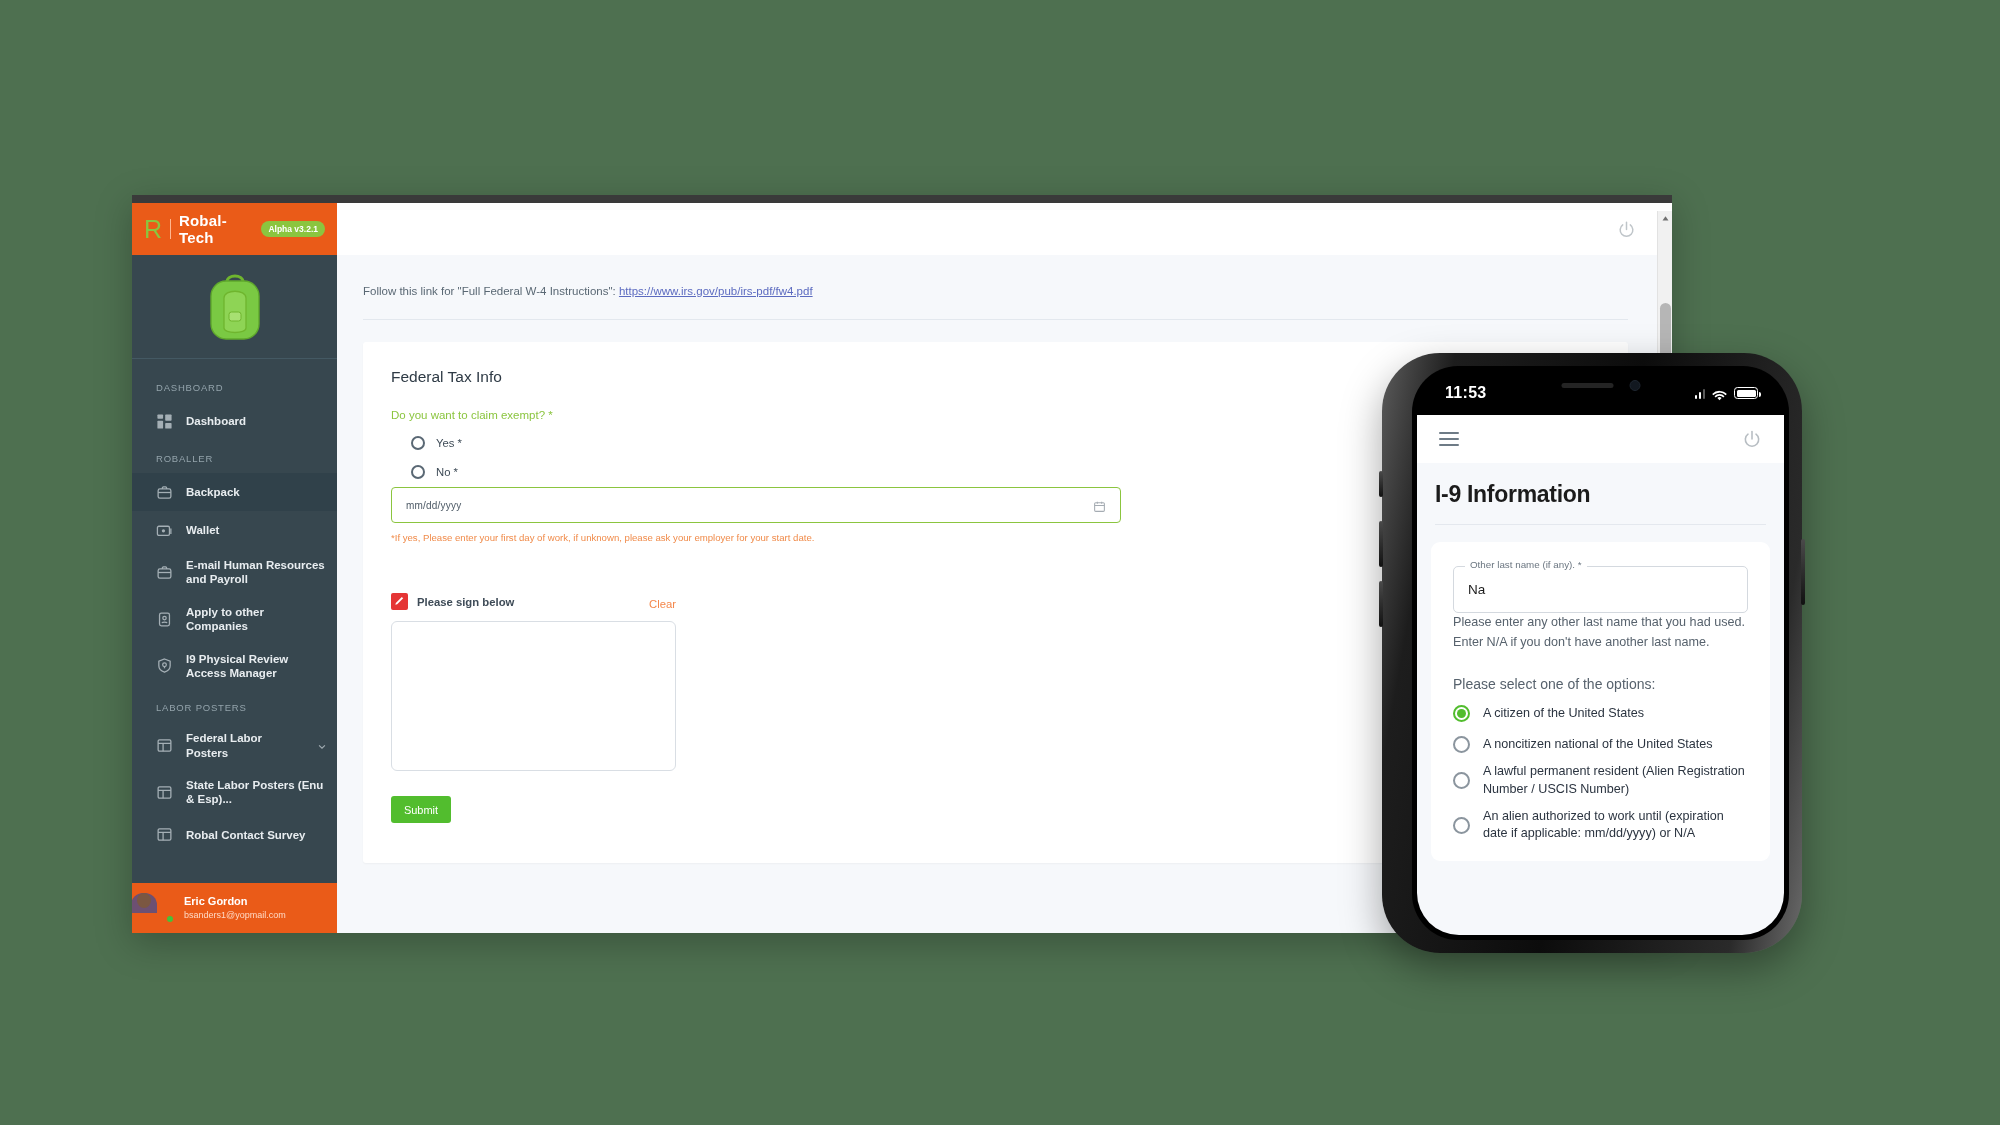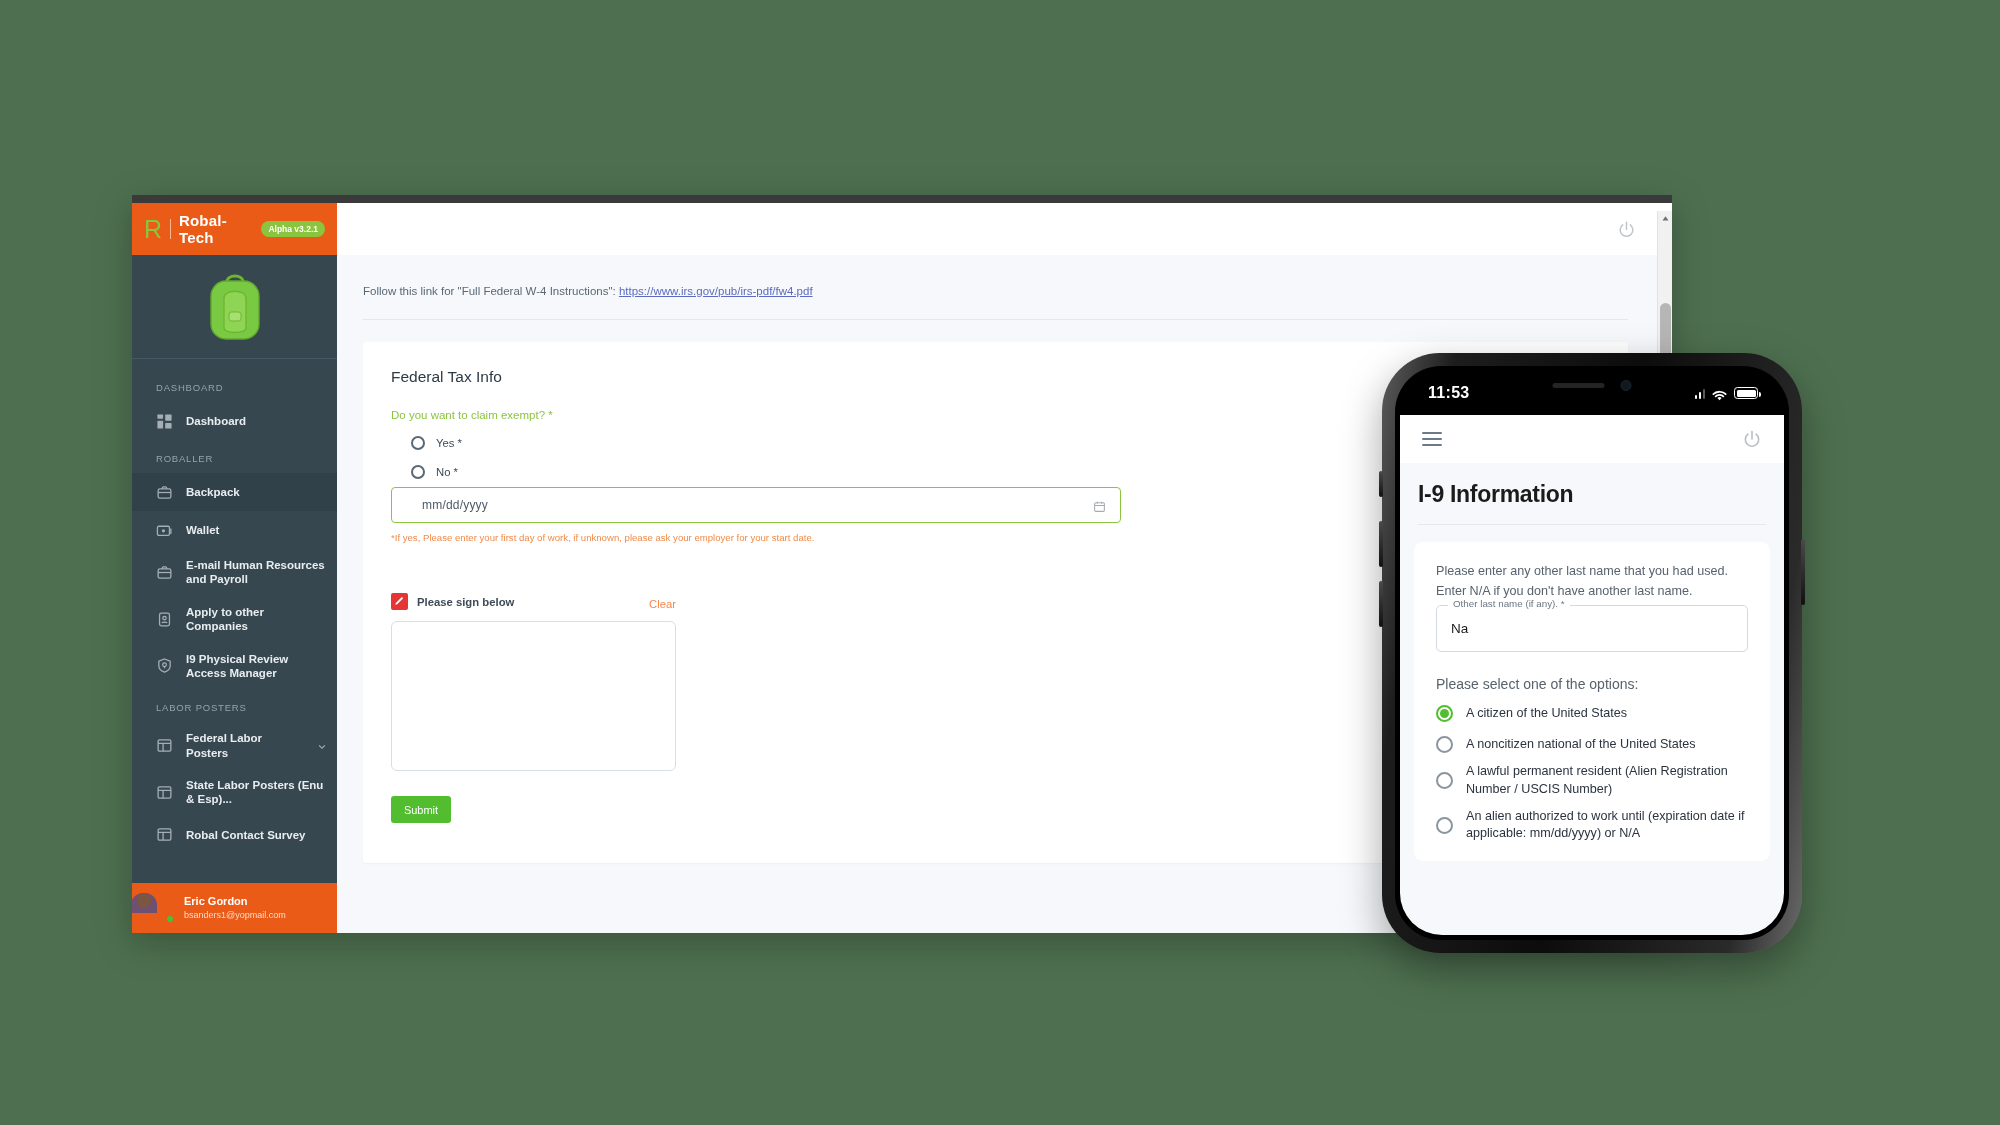--- a/index.html
+++ b/index.html
@@ -134,21 +134,21 @@
   }
   .radio-lbl { font-size: 11.3px; color: #3e4b57; }
 
   #date-label { font-size: 11.3px; color: #6e7b86; margin-top: 27px; }
   #date-input {
     margin-top: 8px; width: 730px; height: 36px;
     border: 1.6px solid #8bc53f; border-radius: 4px;
     display: flex; align-items: center; padding: 0 14px;
     justify-content: space-between; background: #fff;
   }
-  #date-placeholder { font-size: 12px; color: #4d5a66; letter-spacing: .2px; margin-left: 16px; }
+  #date-placeholder { font-size: 10px; color: #4d5a66; letter-spacing: .2px; }
   .cal-ico { width: 13px; height: 13px; opacity: .6; }
   .cal-ico svg { width: 100%; height: 100%; }
   #date-hint { font-size: 9.6px; color: #f08b4a; margin-top: 9px; }
 
   #sign-head {
     display: flex; align-items: flex-end; margin-top: 50px; width: 285px;
     justify-content: space-between;
   }
   #sign-left { display: flex; align-items: center; gap: 9px; }
   .sign-ico { width: 17px; height: 17px; background: #e53535; border-radius: 2px;
@@ -188,21 +188,21 @@
   }
   #phone-frame {
     position: absolute; inset: 0;
     border-radius: 58px;
     background: linear-gradient(100deg,#5c5c5c 0%, #1d1d1d 14%, #0c0c0c 50%, #2a2a2a 86%, #6b6b6b 100%);
     padding: 13px;
     box-shadow: 0 16px 40px rgba(0,0,0,.35);
   }
   #phone-inner {
     position: absolute; inset: 13px;
-    border-radius: 46px; background: #000; 
+    border-radius: 46px; background: #000;  margin-left: 17px;
   }
   #phone-screen {
     position: absolute; inset: 5px;
     border-radius: 42px; background: #000; overflow: hidden;
   }
   .side-btn { position: absolute; background: linear-gradient(180deg,#4a4a4a,#111); border-radius: 2px; }
   #btn-mute { left: -3px; top: 118px; width: 4px; height: 26px; }
   #btn-volup { left: -3px; top: 168px; width: 4px; height: 46px; }
   #btn-voldn { left: -3px; top: 228px; width: 4px; height: 46px; }
   #btn-power { right: -3px; top: 186px; width: 4px; height: 66px; }
@@ -538,26 +538,26 @@
               <path d="M7.2 6.2a8 8 0 1 0 9.6 0"></path>
             </svg>
         </span>
       </div>
 
       <div id="phone-body">
         <h1 id="ph-title">I-9 Information</h1>
         <div id="ph-rule"></div>
 
         <div id="ph-card">
-          <div id="ph-q1">Please enter any other last name that you had used. Enter N/A if you don't have another last name.</div>
-
           <div id="ph-field">
             <span id="ph-field-label">Other last name (if any). *</span>
             <span id="ph-field-value">Na</span>
           </div>
+
+          <div id="ph-q1">Please enter any other last name that you had used. Enter N/A if you don't have another last name.</div>
 
           <div id="ph-q2">Please select one of the options:</div>
 
           <div class="ph-radio-row">
             <span class="ph-radio sel"></span>
             <span class="ph-radio-lbl">A citizen of the United States</span>
           </div>
           <div class="ph-radio-row">
             <span class="ph-radio"></span>
             <span class="ph-radio-lbl">A noncitizen national of the United States</span>

